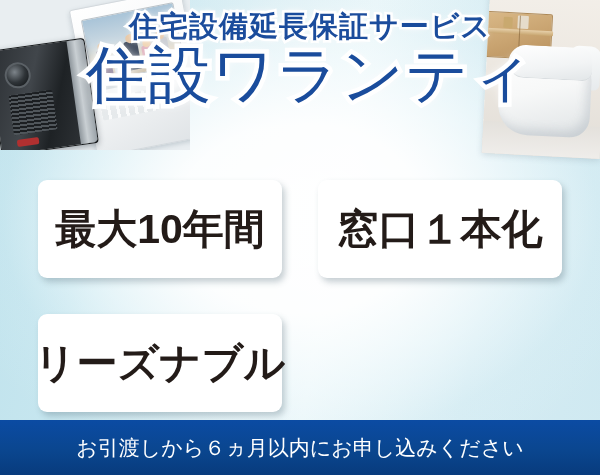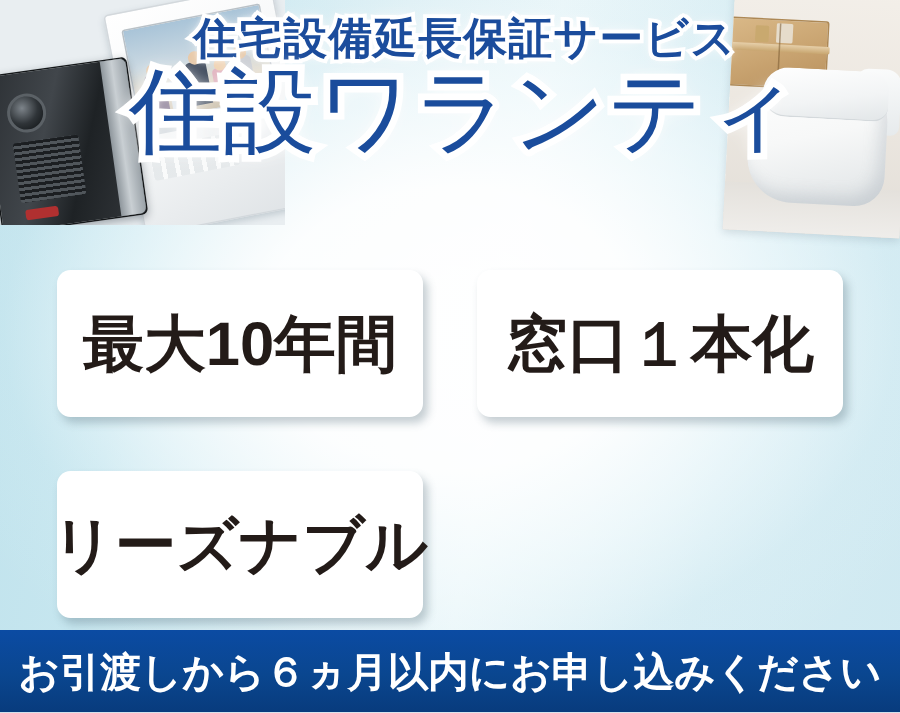--- a/index.html
+++ b/index.html
@@ -317,22 +317,22 @@
     right: 0;
     bottom: 0;
     height: 55px;
     background: linear-gradient(180deg, #0b4ba3 0%, #0a468f 55%, #083b7d 100%);
     display: flex;
     align-items: center;
     justify-content: center;
   }
   #cta-text {
     color: #ffffff;
-    font-size: 27px;
-    font-weight: 700;
+    font-size: 21px;
+    font-weight: 400;
     letter-spacing: 0px;
     white-space: nowrap;
   }
 </style>
 </head>
 <body>
 
 <div id="banner">
 
   <div class="photo" id="photo-intercom">

